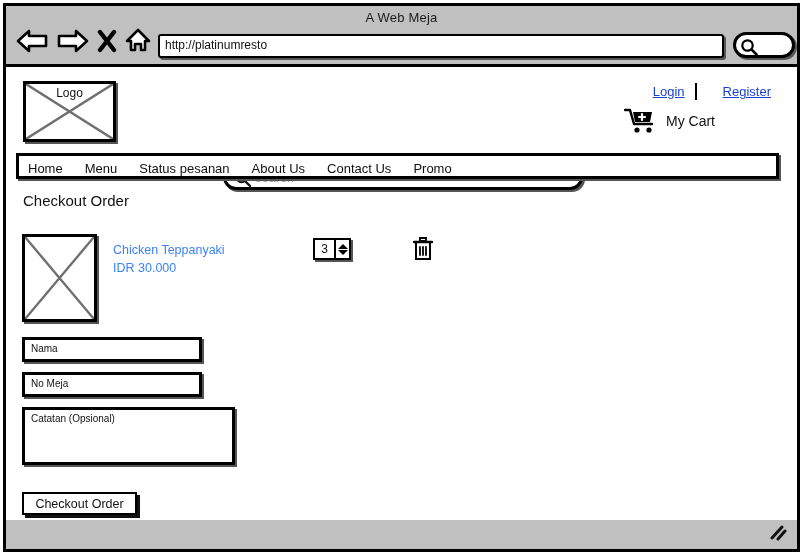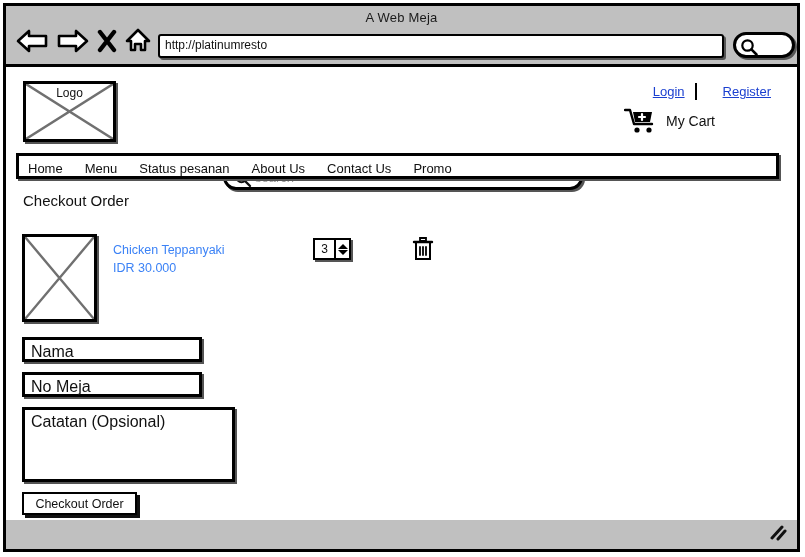--- a/index.html
+++ b/index.html
@@ -318,27 +318,27 @@
     border: 3px solid #000;
     background: #fff;
     box-sizing: border-box;
     box-shadow: 2px 2px 0 #555;
     cursor: text;
   }
   .field-text {
     position: absolute;
     left: 6px;
     top: 3px;
-    font-size: 16px;
+    font-size: 10px;
     color: #111;
     text-align: right;
   }
   #field-nama  { top: 270px; width: 180px; height: 25px; }
   #field-meja  { top: 305px; width: 180px; height: 25px; }
-  #field-note  { top: 340px; width: 213px; height: 75px; }
+  #field-note  { top: 340px; width: 213px; height: 58px; }
 
   .checkout-btn {
     position: absolute;
     left: 16px;
     top: 425px;
     width: 115px;
     height: 23px;
     border: 2px solid #000;
     background: #fff;
     box-sizing: border-box;

